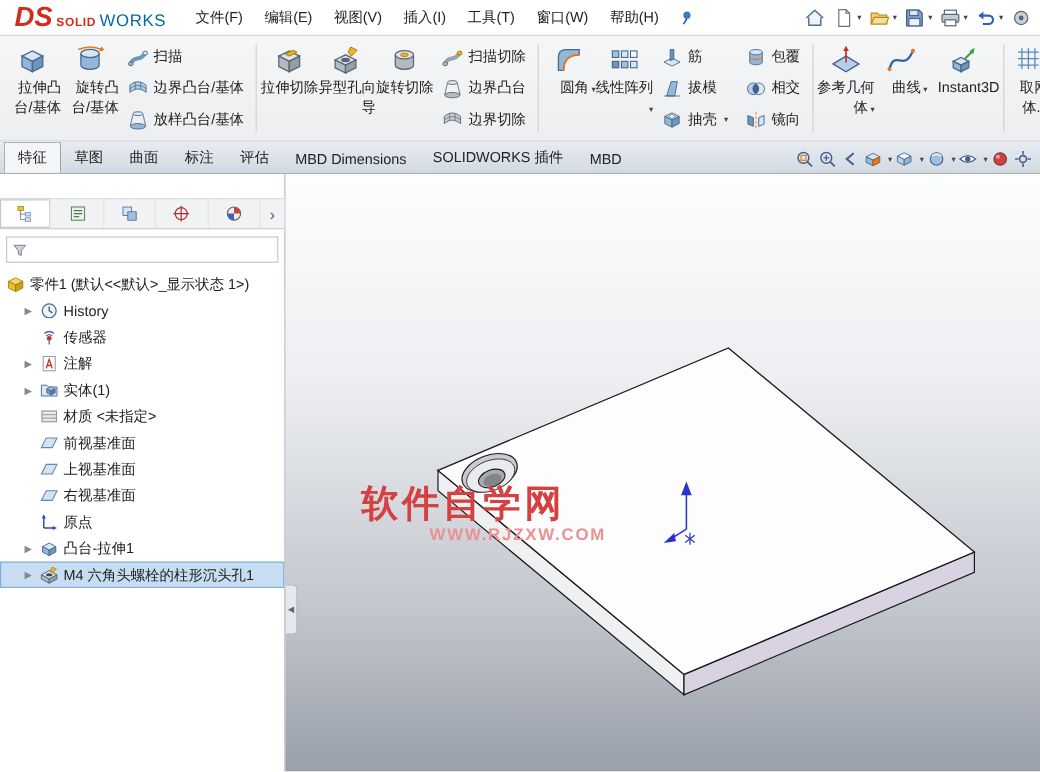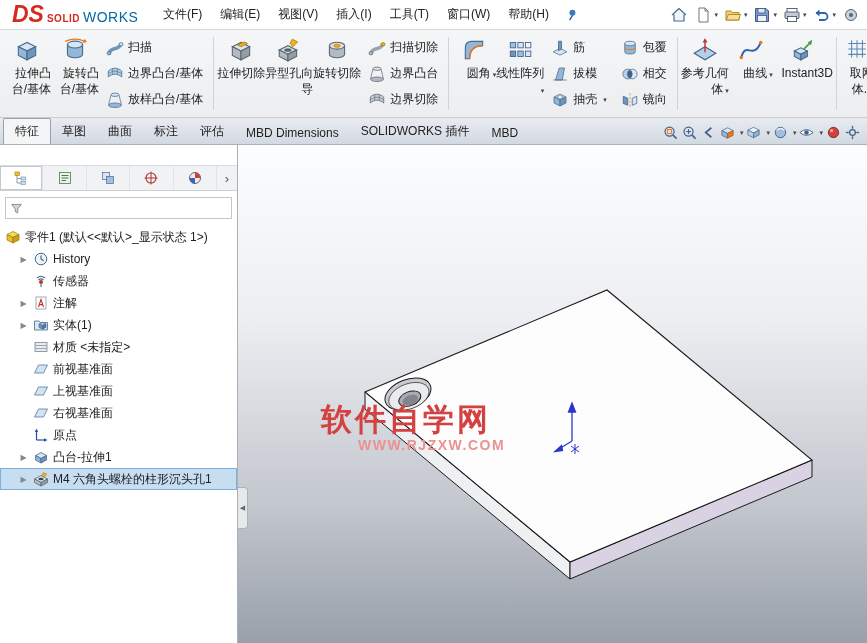--- a/index.html
+++ b/index.html
@@ -62,21 +62,21 @@
   .tree-row { height:22px; display:flex; align-items:center; gap:4px; padding-left:18px; white-space:nowrap; overflow:hidden; }
   .tree-row.root { padding-left:5px; }
   .tree-row .tw { flex:0 0 11px; width:11px; font-size:8px; color:#888; text-align:center; }
   .tree-row svg { width:16px; height:16px; flex:0 0 16px; }
   .tree-row.selected { background:#c6ddf2; outline:1px solid #7fb0dd; outline-offset:-1px; }
 
   
   .viewport { flex:1; position:relative; overflow:hidden;
     background:linear-gradient(180deg,#fcfdfe 0%,#eceef1 35%,#c3c7ce 72%,#99a0aa 100%); }
   .model-svg { position:absolute; left:0; top:0; }
-  .wm1 { position:absolute; left:83px; top:254px; font-size:31px; font-weight:bold; color:#d54040; letter-spacing:3px; }
+  .wm1 { position:absolute; left:63px; top:254px; font-size:31px; font-weight:bold; color:#d54040; letter-spacing:3px; }
   .wm2 { position:absolute; left:120px; top:292px; font-size:14px; font-weight:bold; color:#ea9292; letter-spacing:1.5px; }
   .splitter-handle { position:absolute; left:0; top:342px; width:10px; height:42px; background:#e6e9ec; border:1px solid #aab2ba; border-left:none; border-radius:0 4px 4px 0; display:flex; align-items:center; justify-content:center; color:#667; font-size:7px; }
 </style>
 </head>
 <body>
 
 <svg width="0" height="0" style="position:absolute" aria-hidden="true">
 <defs>
   <symbol id="s-pin" viewBox="0 0 16 16">
         <circle cx="9" cy="6" r="3.2" fill="#3a7abf"></circle>

